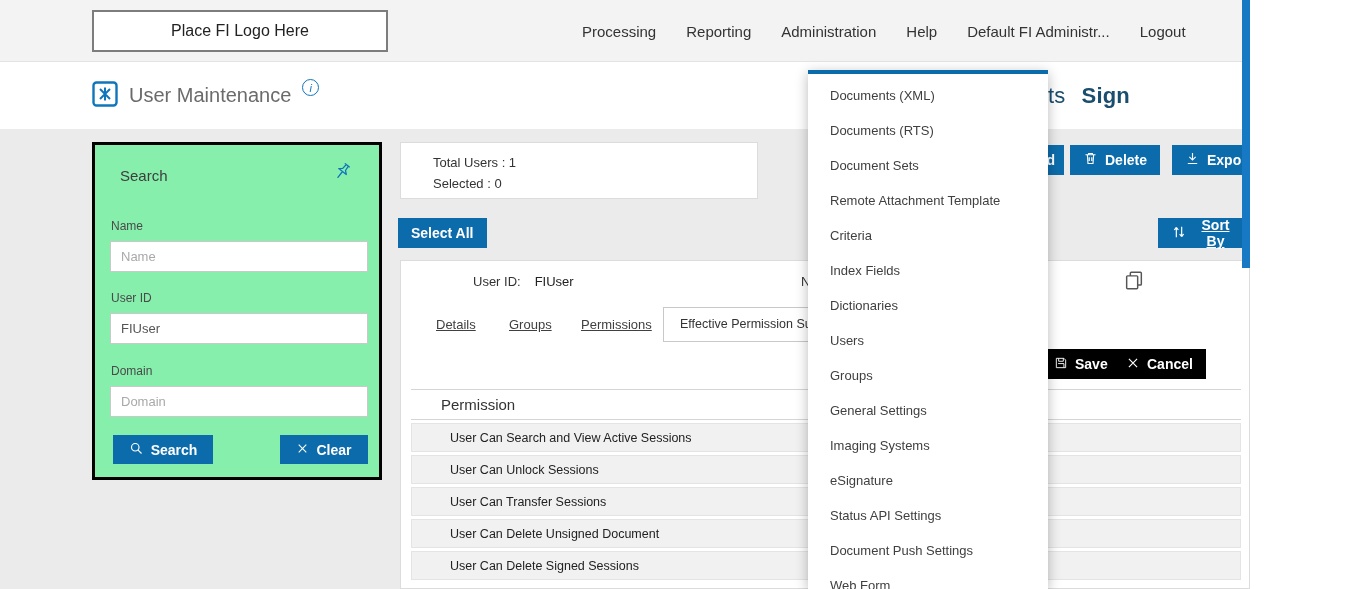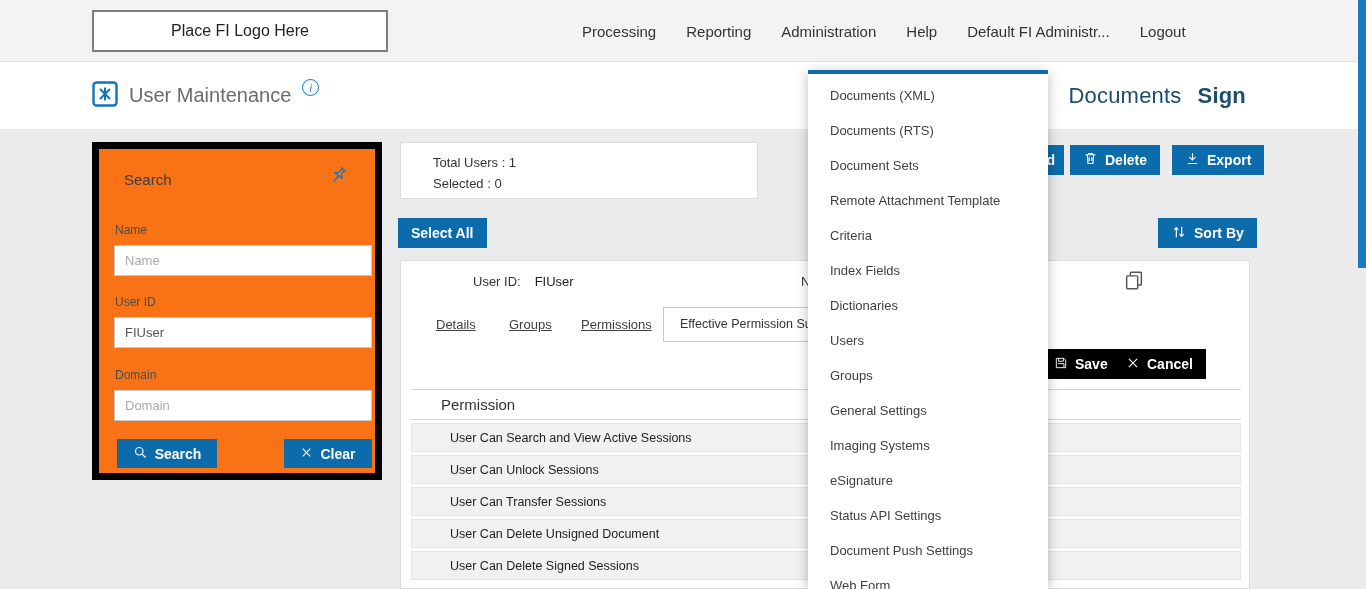--- a/index.html
+++ b/index.html
@@ -1,17 +1,17 @@
 <!DOCTYPE html>
 <html><head>
 <meta charset="utf-8">
 <style>
   * { box-sizing: border-box; margin: 0; padding: 0; }
   body { font-family: "Liberation Sans", sans-serif; background: #fff; }
-  #screen { position: relative; width: 1366px; height: 589px; background: #ebebeb; overflow: hidden; }
+  #screen { position: relative; width: 1250px; height: 589px; background: #ebebeb; overflow: hidden; }
 
   
   .topbar { position: absolute; top: 0; left: 0; width: 100%; height: 62px; background: #f3f3f3; border-bottom: 1px solid #e3e3e3; }
   .logo-box { position: absolute; left: 92px; top: 10px; width: 296px; height: 42px; background: #fff; border: 2px solid #7d7d7d; display: flex; align-items: center; justify-content: center; font-size: 16px; color: #222; }
   .topnav { position: absolute; left: 582px; top: 0; height: 62px; display: flex; align-items: center; gap: 30px; }
   .nav-item { font-size: 15px; color: #333; cursor: pointer; white-space: nowrap; }
 
   
   .headerbar { position: absolute; top: 62px; left: 0; width: 100%; height: 67px; background: #fff; }
   .title-group { position: absolute; left: 92px; top: 0; height: 67px; display: flex; align-items: center; gap: 11px; }
@@ -26,39 +26,39 @@
   
   .admin-menu { position: absolute; left: 808px; top: 70px; width: 240px; height: 519px; background: #fff; border-top: 4px solid #0c6cab; box-shadow: 0 3px 12px rgba(0,0,0,.28); z-index: 40; padding-top: 4px; }
   .menu-item { height: 35px; line-height: 35px; padding-left: 22px; font-size: 13px; color: #404040; cursor: pointer; white-space: nowrap; }
 
   
   .btn { display: inline-flex; align-items: center; justify-content: center; gap: 7px; background: #0c6cab; color: #fff; font-size: 14px; font-weight: bold; border: none; cursor: pointer; height: 30px; padding: 0 13px; font-family: inherit; }
   .btn.muted { background: #000000; }
   .btn svg { flex: none; }
 
   
-  .search-card { position: absolute; left: 92px; top: 142px; width: 290px; height: 338px; background: #f97316; border: 7px solid #000000; }
+  .search-card { position: absolute; left: 92px; top: 142px; width: 290px; height: 338px; background: #86efac; border: 3px solid #000000; }
   .search-title { position: absolute; left: 25px; top: 22px; font-size: 15px; color: #3d3d3d; }
   .pin-icon { position: absolute; right: 26px; top: 16px; cursor: pointer; }
   .field-label { position: absolute; left: 16px; font-size: 12px; color: #4a4a4a; }
   .text-input { position: absolute; left: 15px; width: 258px; height: 31px; border: 1px solid #c9c9c9; padding: 0 10px; font-size: 13px; color: #555; font-family: inherit; background: #fff; }
   .text-input::placeholder { color: #a9a9a9; }
   .search-btn { position: absolute; left: 18px; top: 290px; width: 100px; height: 29px; }
   .clear-btn { position: absolute; left: 185px; top: 290px; width: 88px; height: 29px; }
 
   
   .summary-card { position: absolute; left: 400px; top: 142px; width: 358px; height: 57px; background: #fff; border: 1px solid #dcdcdc; padding: 9px 0 0 32px; }
   .summary-line { font-size: 13px; color: #333; line-height: 21px; }
 
   
   .partial-add-btn { position: absolute; left: 1008px; top: 145px; width: 56px; justify-content: flex-end; padding-right: 9px; z-index: 5; }
   .delete-btn { position: absolute; left: 1070px; top: 145px; }
   .export-btn { position: absolute; left: 1172px; top: 145px; }
   .select-all-btn { position: absolute; left: 398px; top: 218px; }
-  .sort-by-btn { position: absolute; left: 1158px; top: 218px; }
+  .sort-by-btn { position: absolute; left: 1158px; top: 218px; text-decoration: underline; }
 
   
   .user-card { position: absolute; left: 400px; top: 260px; width: 850px; height: 329px; background: #fff; border: 1px solid #dcdcdc; }
   .uc-idrow { position: absolute; left: 72px; top: 13px; font-size: 13px; color: #333; }
   .uc-idrow .val { margin-left: 14px; color: #222; }
   .uc-name-partial { position: absolute; left: 400px; top: 13px; font-size: 13px; color: #333; }
   .copy-icon { position: absolute; left: 722px; top: 8px; cursor: pointer; }
   .tab-link { position: absolute; top: 56px; font-size: 13px; color: #404040; cursor: pointer; text-decoration: underline; }
   .tab-details { left: 35px; }
   .tab-groups { left: 108px; }

